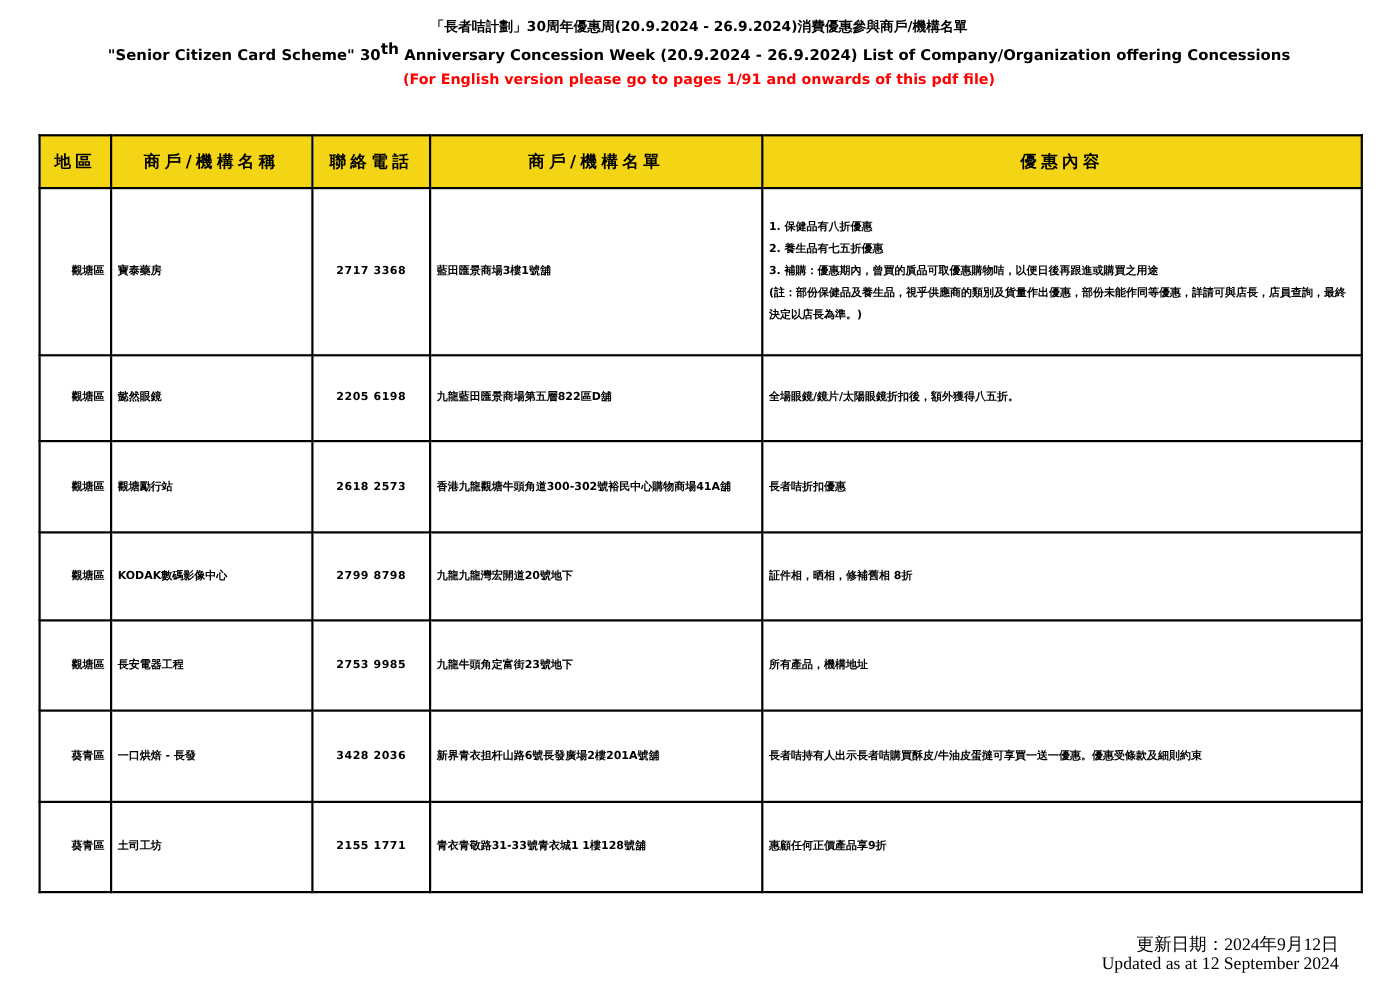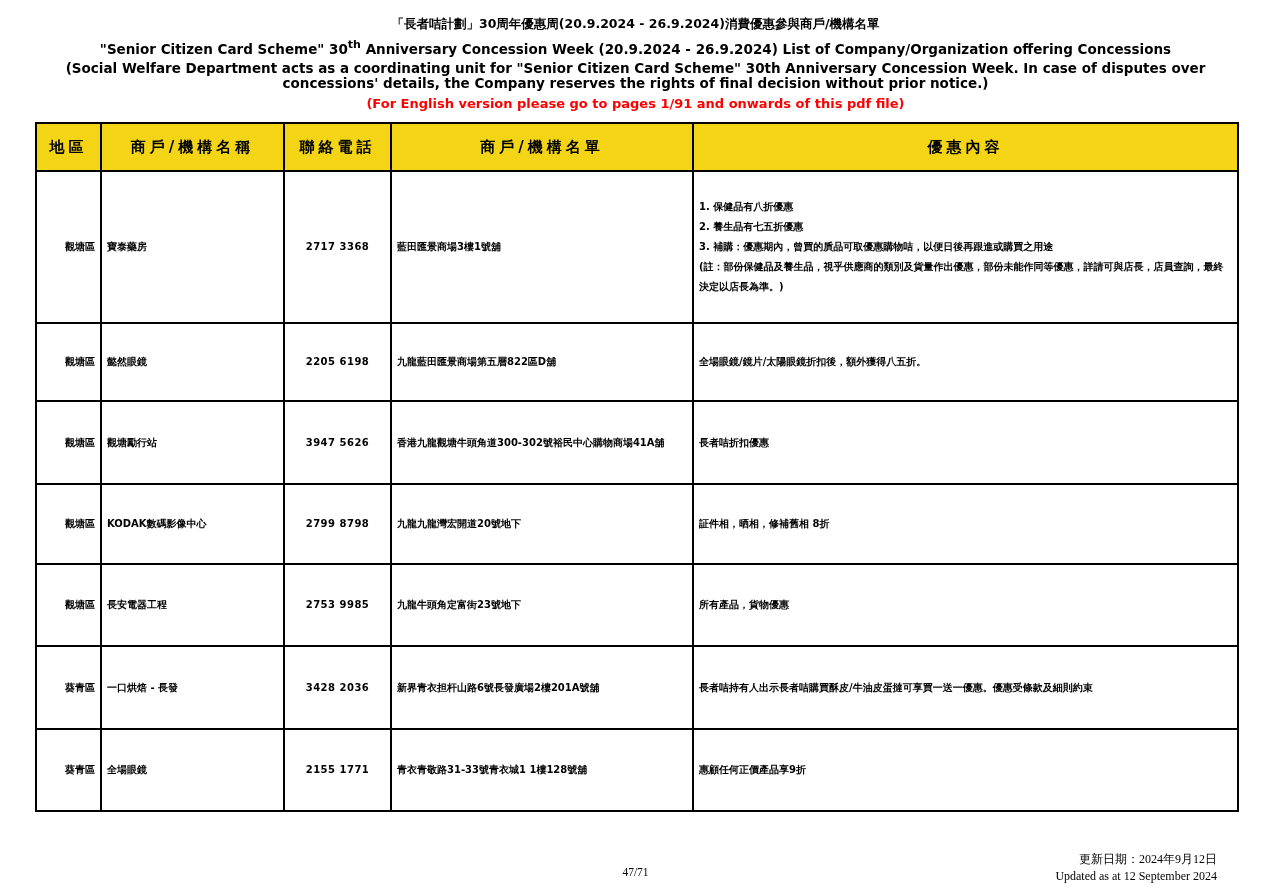--- a/index.html
+++ b/index.html
@@ -14,21 +14,21 @@
   }
   .page{position:relative;width:1243px;height:895px;overflow:hidden;background:#fff;}
 
   
   .doc-header{
     position:absolute;top:0;left:0;width:1271px;
     padding-top:13px;text-align:center;font-weight:bold;
   }
   .t-zh{font-size:12.5px;line-height:22px;}
   .t-en{font-size:13.5px;line-height:20px;}
-  .t-en sup{font-size:11px;}
+  .t-en sup{font-size:14px;}
   .t-note-en{font-size:13.5px;line-height:15.5px;max-width:1215px;margin:2px auto 0 auto;}
   .t-red{color:var(--red);font-size:13px;line-height:17px;margin-top:3px;}
 
   
   table.grid{
     position:absolute;left:35px;top:122px;width:1202px;
     border-collapse:collapse;table-layout:fixed;
   }
   table.grid th,table.grid td{
     border:2px solid #000;font-weight:bold;overflow:hidden;
@@ -52,32 +52,31 @@
   tr.r6{height:83px;}
   tr.r7{height:82px;}
 
   
   .page-number{
     position:absolute;left:0;width:1271px;bottom:17px;text-align:center;
     font-family:"Liberation Serif","DejaVu Serif",serif;font-size:11.5px;
   }
   .updated-block{
     position:absolute;right:26px;bottom:10px;text-align:right;
-    font-family:"Liberation Serif","DejaVu Serif",serif;font-size:12px;line-height:17px;
+    font-family:"Liberation Serif","DejaVu Serif",serif;font-size:16px;line-height:17px;
   }
 </style>
 </head>
 <body>
 
 <div class="page">
 
   <div class="doc-header">
     <div class="t-zh">「長者咭計劃」30周年優惠周(20.9.2024 - 26.9.2024)消費優惠參與商戶/機構名單</div>
     <div class="t-en"><span>"Senior Citizen Card Scheme" 30</span><sup>th</sup><span> Anniversary Concession Week (20.9.2024 - 26.9.2024) List of Company/Organization offering Concessions</span></div>
-    <div class="t-note-en">(Social Welfare Department acts as a coordinating unit for "Senior Citizen Card Scheme" 30th Anniversary Concession Week. In case of disputes over concessions'  details, the Company reserves the rights of final decision without prior notice.)</div>
     <div class="t-red">(For English version please go to pages 1/91 and onwards of this pdf file)</div>
   </div>
 
   <table class="grid">
     <colgroup>
       <col style="width:65px">
       <col style="width:183px">
       <col style="width:107px">
       <col style="width:302px">
       <col style="width:545px">
@@ -105,55 +104,54 @@
       <tr class="r2">
         <td class="c-district">觀塘區</td>
         <td class="c-name">懿然眼鏡</td>
         <td class="c-phone">2205 6198</td>
         <td class="c-address">九龍藍田匯景商場第五層822區D舖</td>
         <td class="c-concession">全場眼鏡/鏡片/太陽眼鏡折扣後，額外獲得八五折。</td>
       </tr>
       <tr class="r3">
         <td class="c-district">觀塘區</td>
         <td class="c-name">觀塘勵行站</td>
-        <td class="c-phone">3947 5626</td>
+        <td class="c-phone">2618 2573</td>
         <td class="c-address">香港九龍觀塘牛頭角道300-302號裕民中心購物商場41A舖</td>
         <td class="c-concession">長者咭折扣優惠</td>
       </tr>
       <tr class="r4">
         <td class="c-district">觀塘區</td>
         <td class="c-name">KODAK數碼影像中心</td>
         <td class="c-phone">2799 8798</td>
         <td class="c-address">九龍九龍灣宏開道20號地下</td>
         <td class="c-concession">証件相，晒相，修補舊相 8折</td>
       </tr>
       <tr class="r5">
         <td class="c-district">觀塘區</td>
         <td class="c-name">長安電器工程</td>
         <td class="c-phone">2753 9985</td>
         <td class="c-address">九龍牛頭角定富街23號地下</td>
-        <td class="c-concession">所有產品，貨物優惠</td>
+        <td class="c-concession">所有產品，機構地址</td>
       </tr>
       <tr class="r6">
         <td class="c-district">葵青區</td>
         <td class="c-name">一口烘焙 - 長發</td>
         <td class="c-phone">3428 2036</td>
         <td class="c-address">新界青衣担杆山路6號長發廣場2樓201A號舖</td>
         <td class="c-concession">長者咭持有人出示長者咭購買酥皮/牛油皮蛋撻可享買一送一優惠。優惠受條款及細則約束</td>
       </tr>
       <tr class="r7">
         <td class="c-district">葵青區</td>
-        <td class="c-name">全場眼鏡</td>
+        <td class="c-name">土司工坊</td>
         <td class="c-phone">2155 1771</td>
         <td class="c-address">青衣青敬路31-33號青衣城1 1樓128號舖</td>
         <td class="c-concession">惠顧任何正價產品享9折</td>
       </tr>
     </tbody>
   </table>
 
-  <div class="page-number">47/71</div>
 
   <div class="updated-block">
     <div>更新日期：2024年9月12日</div>
     <div>Updated as at 12 September 2024</div>
   </div>
 
 </div>
 
 </body></html>

